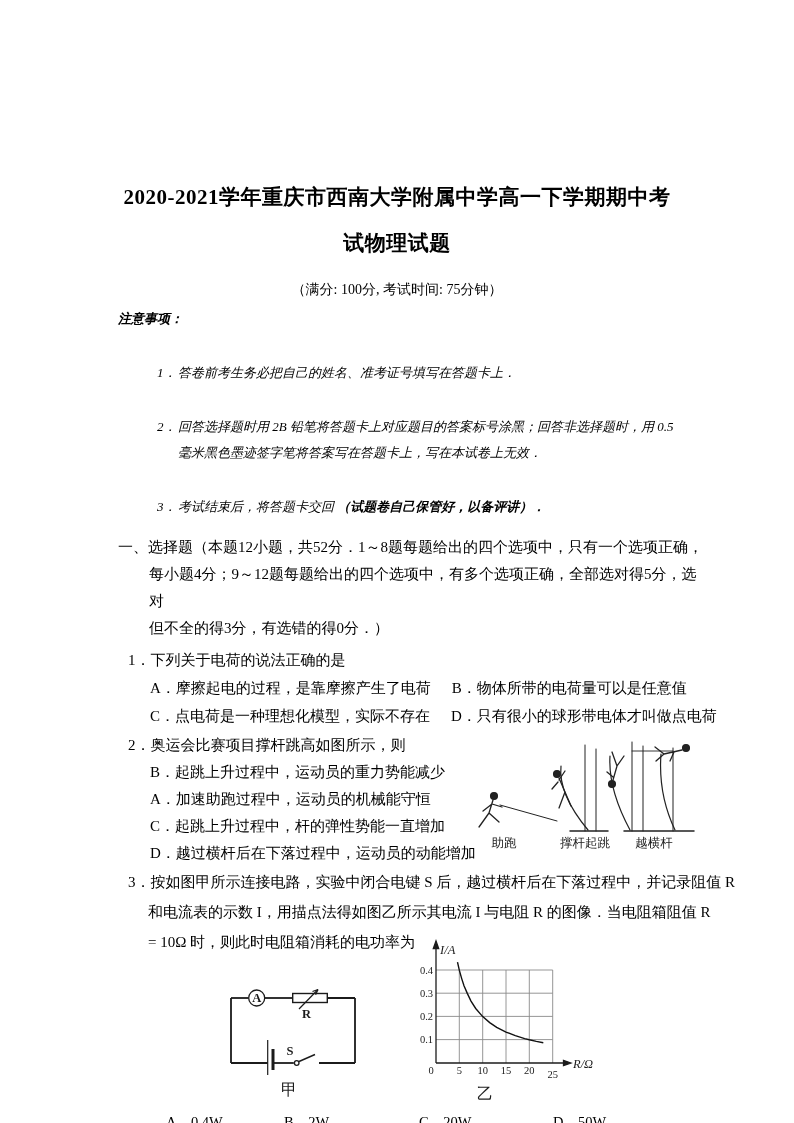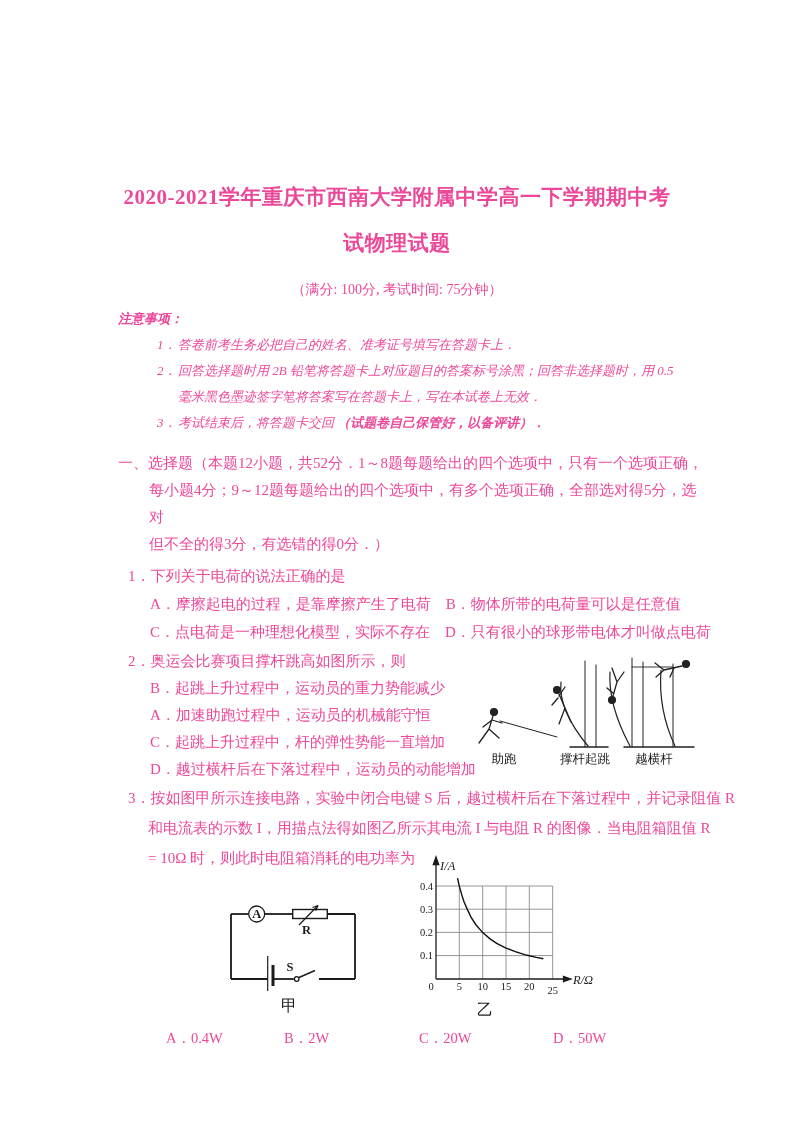--- a/index.html
+++ b/index.html
@@ -2,48 +2,48 @@
 <html><head>
 <meta charset="utf-8">
 <style>
   * { margin:0; padding:0; box-sizing:border-box; }
   html,body { background:#fff; }
   .page {
     position:relative;
     width:794px; height:1123px;
     margin:0 auto;
     background:#fff;
-    color:#ec4899;
+    color:#000000;
     font-family:"Liberation Serif","DejaVu Serif",serif;
     padding-top:174px;
     overflow:hidden;
   }
   
   .doc-title { text-align:center; font-weight:bold; font-size:21px; line-height:46px; letter-spacing:0.5px; }
   .subtitle { text-align:center; font-size:14px; line-height:20px; margin-top:14px; }
 
   
   .notice { margin:6px 0 0 118px; width:566px; font-size:13px; line-height:26px; font-style:italic; }
   .notice-heading { font-weight:bold; }
-  .n-item { margin-left:39px; }
+  .n-item { margin-left:39px;margin-top:28px; }
   .n-item .num { display:inline-block; width:21px; }
   .n-cont { margin-left:60px; }
   .bold-seg { font-weight:bold; }
 
   
   .section-header { margin:14px 0 0 118px; width:586px; font-weight:normal; font-size:15px; line-height:27px; }
   .section-header .wrap { margin-left:31px; }
 
   
   .question { margin-left:128px; font-size:15px; }
   .q-row { display:flex; line-height:28px; }
   .q-num { flex:0 0 22px; }
   .q1 { margin-top:4px; }
   .q1 .opt-pair { padding-left:22px; line-height:28px; }
-  .q1 .opt-pair .first { margin-right:15px; }
+  .q1 .opt-pair .first { margin-right:21px; }
   .q2 { margin-top:2px; position:relative; width:666px; }
   .q2 .q-row { line-height:27px; }
   .q2 .opt-line { padding-left:22px; line-height:27px; }
   .q3 .q-row { line-height:30px; }
   .q3 .stem-wrap { padding-left:20px; line-height:30px; }
 
   
   .figures { position:relative; height:150px; }
   .circuit-svg { position:absolute; left:222px; top:23px; }
   .graph-svg { position:absolute; left:415px; top:-18px; }

